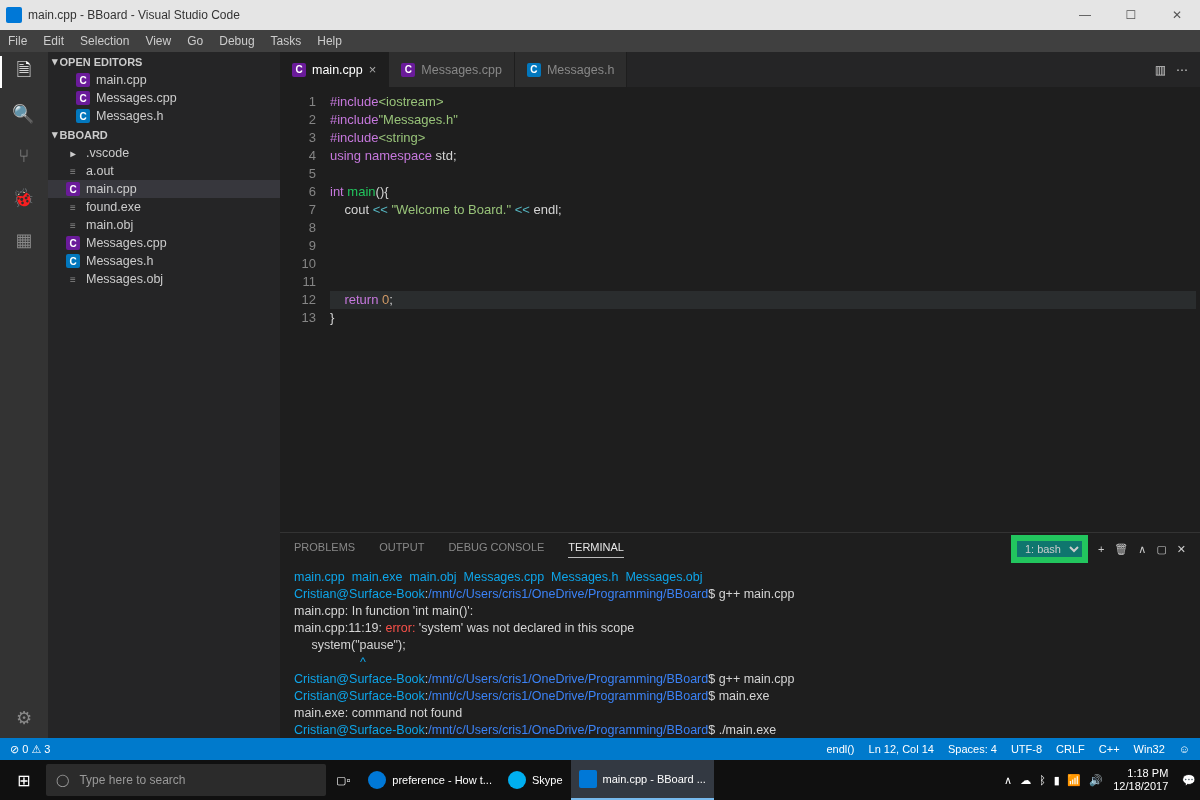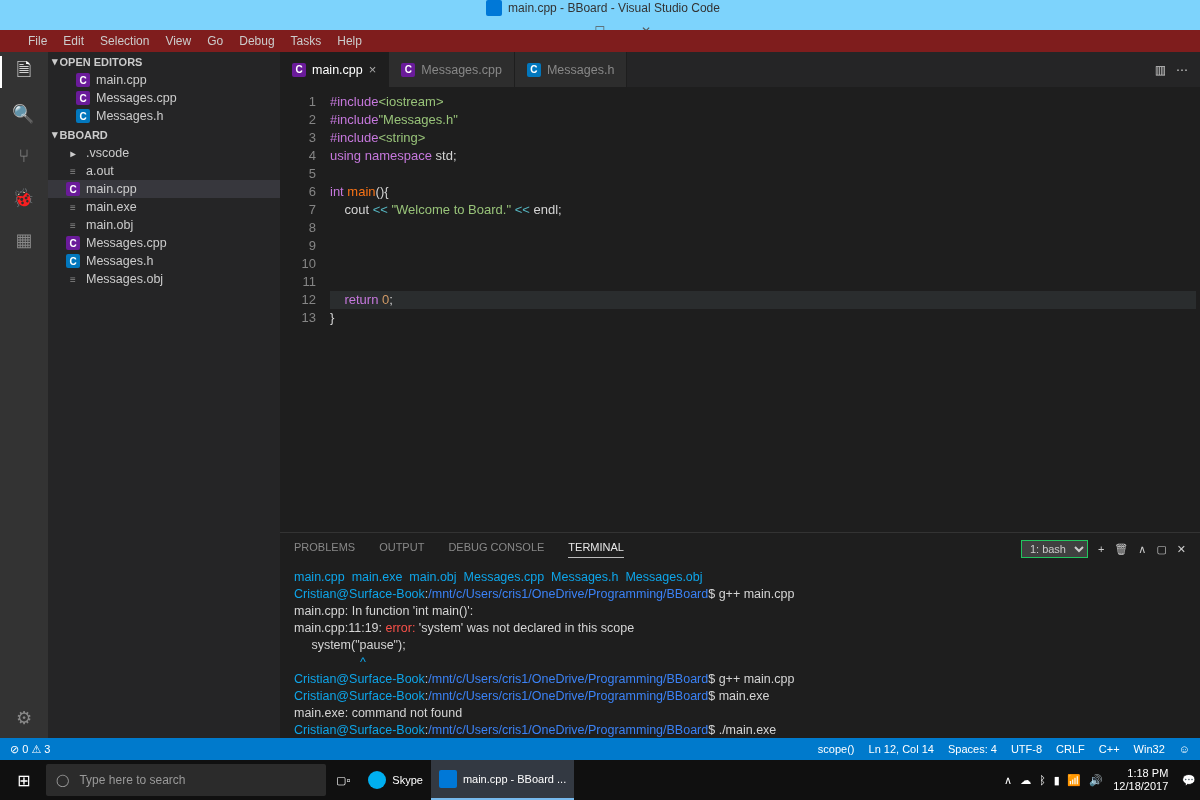--- a/index.html
+++ b/index.html
@@ -1,22 +1,22 @@
 <!DOCTYPE html>
 <html><head>
 <meta charset="utf-8">
 <style>
 * { margin:0; padding:0; box-sizing:border-box; font-family:"Segoe UI",Arial,sans-serif; }
 body { width:1200px; height:800px; background:#1e1e1e; color:#ccc; overflow:hidden; display:flex; flex-direction:column; font-size:12px; }
-.titlebar { height:30px; background:#7dd3fc; color:#333; display:flex; align-items:center; justify-content:space-between;flex-direction:column; }
+.titlebar { height:30px; background:#e5e5e5; color:#333; display:flex; align-items:center; justify-content:space-between; }
 .titlebar-left { display:flex; align-items:center; gap:6px; padding-left:6px; }
 .vscode-logo { width:16px; height:16px; background:#0078d7; border-radius:2px; }
 .titlebar-btns { display:flex; }
 .titlebar-btn { width:46px; height:30px; display:flex; align-items:center; justify-content:center; font-size:12px; color:#555; }
-.menubar { height:22px; background:#7f1d1d; display:flex; align-items:center; padding-left:20px; }
+.menubar { height:22px; background:#404040; display:flex; align-items:center; padding-left:0; }
 .menubar span { padding:2px 8px; font-size:12px; color:#ccc; cursor:default; }
 .main { flex:1; display:flex; min-height:0; }
 .activitybar { width:48px; background:#333; display:flex; flex-direction:column; justify-content:space-between; align-items:center; padding:8px 0; }
 .activitybar .top,.activitybar .bottom { display:flex; flex-direction:column; gap:18px; align-items:center; }
 .act-icon { width:24px; height:24px; color:#888; display:flex; align-items:center; justify-content:center; font-size:18px; }
 .act-icon.active { color:#fff; position:relative; }
 .act-icon.active::before { content:""; position:absolute; left:-12px; top:-4px; width:2px; height:32px; background:#fff; }
 .sidebar { width:232px; background:#252526; display:flex; flex-direction:column; }
 .sidebar-title { padding:8px 18px 4px; font-size:11px; color:#bbb; letter-spacing:.3px; }
 .section-header { padding:3px 4px; font-size:11px; font-weight:700; color:#ccc; display:flex; align-items:center; gap:2px; }
@@ -35,29 +35,29 @@
 .tab .close { font-size:13px; color:#aaa; }
 .tab-actions { display:flex; align-items:center; gap:10px; padding-right:12px; color:#ccc; }
 .editor { flex:1; display:flex; font-family:Consolas,monospace; font-size:13px; position:relative; }
 .gutter { width:50px; text-align:right; color:#858585; padding:6px 14px 0 0; line-height:18px; }
 .code { flex:1; padding:6px 4px 0 0; line-height:18px; white-space:pre; }
 .code .line.hl { background:#2a2d2e; }
 .kw-include { color:#c678dd; }
 .kw-str { color:#98c379; }
 .kw-type { color:#c678dd; }
 .kw-op { color:#56b6c2; }
-.kw-func { color:#f97316;text-align:right; }
+.kw-func { color:#22c55e;text-align:right; }
 .kw-num { color:#d19a66; }
 .kw-plain { color:#d4d4d4; }
 .panel { height:206px; background:#1e1e1e; border-top:1px solid #333; display:flex; flex-direction:column; }
 .panel-tabs { display:flex; align-items:center; justify-content:space-between; height:32px; padding:0 14px; font-size:11px; }
 .panel-tabs .left { display:flex; gap:24px; color:#888; }
 .panel-tabs .left span.active { color:#e7e7e7; border-bottom:1px solid #bbb; padding-bottom:4px; }
 .panel-tabs .right { display:flex; align-items:center; gap:10px; color:#ccc; }
-.term-select { background:#404040; color:#ccc; border:1px solid #22c55e; font-size:11px; padding:1px 4px; }
+.term-select { background:#0f766e; color:#ccc; border:6px solid #22c55e; font-size:11px; padding:1px 4px; }
 .terminal { flex:1; font-family:Consolas,monospace; font-size:12.5px; line-height:17px; padding:4px 14px; overflow:hidden; white-space:pre-wrap; }
 .t-green { color:#0ea5e9; }
 .t-blue { color:#3b82f6; }
 .t-red { color:#f85149; }
 .t-white { color:#d4d4d4; }
 .statusbar { height:22px; background:#007acc; color:#fff; display:flex; align-items:center; justify-content:space-between; font-size:11px; padding:0 10px; }
 .statusbar .left,.statusbar .right { display:flex; gap:14px; }
 .taskbar { height:40px; background:#101010; display:flex; align-items:center; justify-content:space-between; padding:0 4px; }
 .taskbar-left { display:flex; align-items:center; gap:2px; }
 .win-start { width:40px; height:40px; display:flex; align-items:center; justify-content:center; color:#fff; font-size:16px; }
@@ -136,21 +136,21 @@
         <div class="tree-item ">
           <span class="file-ico txt">≡</span>
           <span>a.out</span>
         </div>
         <div class="tree-item selected">
           <span class="file-ico cpp">C</span>
           <span>main.cpp</span>
         </div>
         <div class="tree-item ">
           <span class="file-ico txt">≡</span>
-          <span>main.exe</span>
+          <span>found.exe</span>
         </div>
         <div class="tree-item ">
           <span class="file-ico txt">≡</span>
           <span>main.obj</span>
         </div>
         <div class="tree-item ">
           <span class="file-ico cpp">C</span>
           <span>Messages.cpp</span>
         </div>
         <div class="tree-item ">
@@ -224,40 +224,44 @@
       <div class="terminal" id="terminal"><div class="t-green">main.cpp  main.exe  main.obj  Messages.cpp  Messages.h  Messages.obj</div><div><span class="t-green">Cristian@Surface-Book</span><span class="t-white">:</span><span class="t-blue">/mnt/c/Users/cris1/OneDrive/Programming/BBoard</span><span class="t-white">$ g++ main.cpp</span></div><div class="t-white">main.cpp: In function 'int main()':</div><div><span class="t-white">main.cpp:11:19: </span><span class="t-red">error:</span><span class="t-white"> 'system' was not declared in this scope</span></div><div class="t-white">     system("pause");</div><div class="t-green">                   ^</div><div><span class="t-green">Cristian@Surface-Book</span><span class="t-white">:</span><span class="t-blue">/mnt/c/Users/cris1/OneDrive/Programming/BBoard</span><span class="t-white">$ g++ main.cpp</span></div><div><span class="t-green">Cristian@Surface-Book</span><span class="t-white">:</span><span class="t-blue">/mnt/c/Users/cris1/OneDrive/Programming/BBoard</span><span class="t-white">$ main.exe</span></div><div class="t-white">main.exe: command not found</div><div><span class="t-green">Cristian@Surface-Book</span><span class="t-white">:</span><span class="t-blue">/mnt/c/Users/cris1/OneDrive/Programming/BBoard</span><span class="t-white">$ ./main.exe</span></div><div class="t-white">Welcome to Board.</div><div class="t-white">Press any key to continue . . .</div><div class="t-white">&nbsp;</div></div>
     </div>
   </div>
 </div>
 
 <div class="statusbar">
   <div class="left" id="status-left">
       <span>⊘ 0 ⚠ 3</span>
     </div>
   <div class="right" id="status-right">
-      <span>scope()</span>
+      <span>endl()</span>
       <span>Ln 12, Col 14</span>
       <span>Spaces: 4</span>
       <span>UTF-8</span>
       <span>CRLF</span>
       <span>C++</span>
       <span>Win32</span>
       <span>☺</span>
     </div>
 </div>
 
 <div class="taskbar">
   <div class="taskbar-left">
     <div class="win-start">⊞</div>
     <div class="search-box">
       <span>◯</span>
       <span>Type here to search</span>
     </div>
     <div class="task-item">▢▫</div>
     <div id="task-items" style="display:flex;">
+        <div class="task-item ">
+          <span class="task-ico edge-ico" style=""></span>
+          <span>preference - How t...</span>
+        </div>
         <div class="task-item ">
           <span class="task-ico skype-ico" style=""></span>
           <span>Skype</span>
         </div>
         <div class="task-item active">
           <span class="task-ico vscode-ico" style="background:#0078d7"></span>
           <span>main.cpp - BBoard ...</span>
         </div>
       </div>
   </div>

